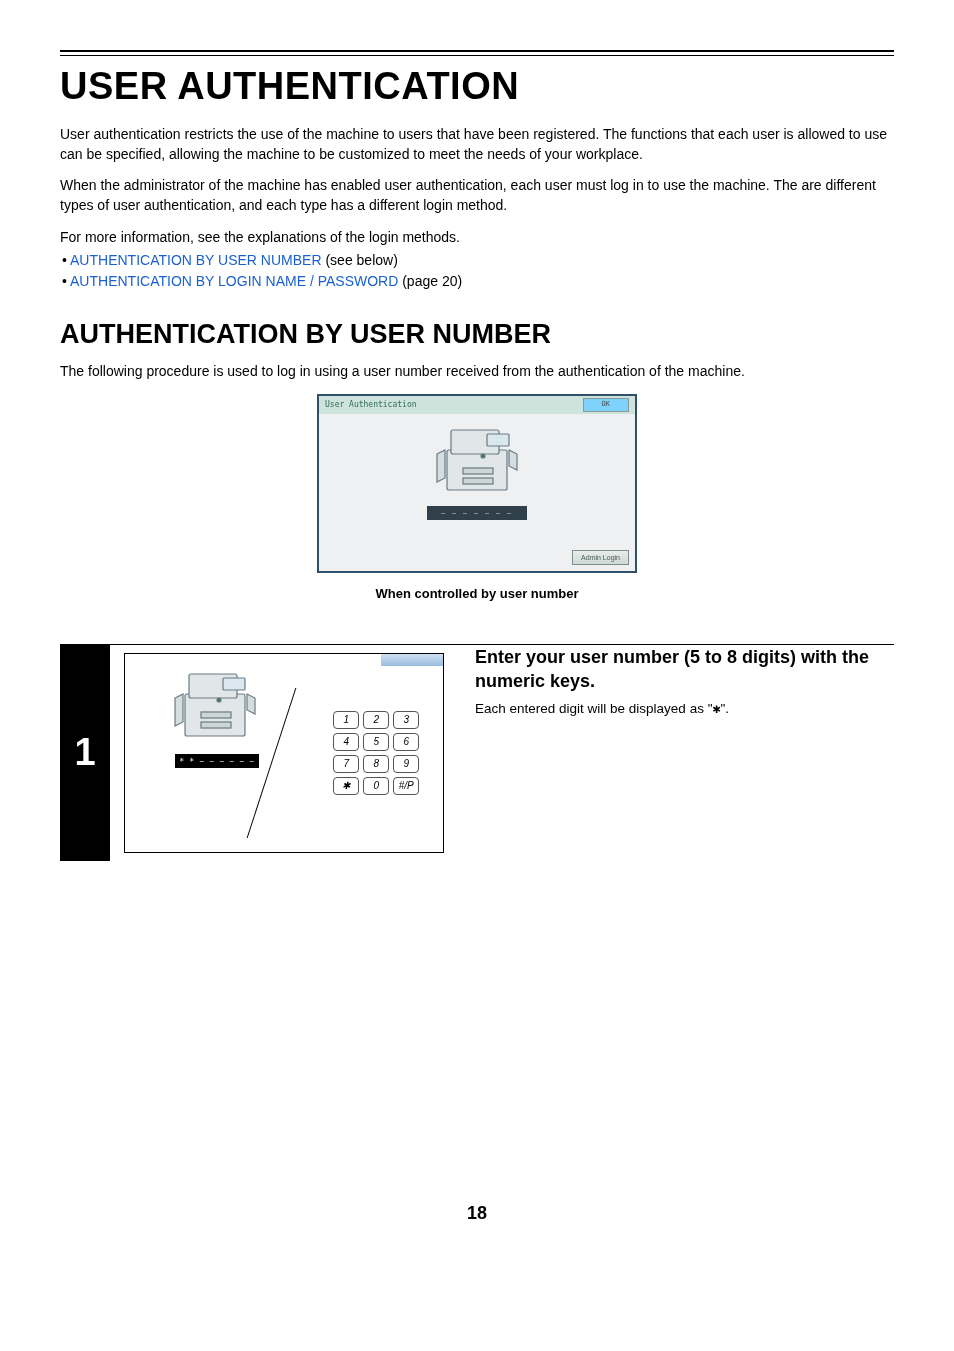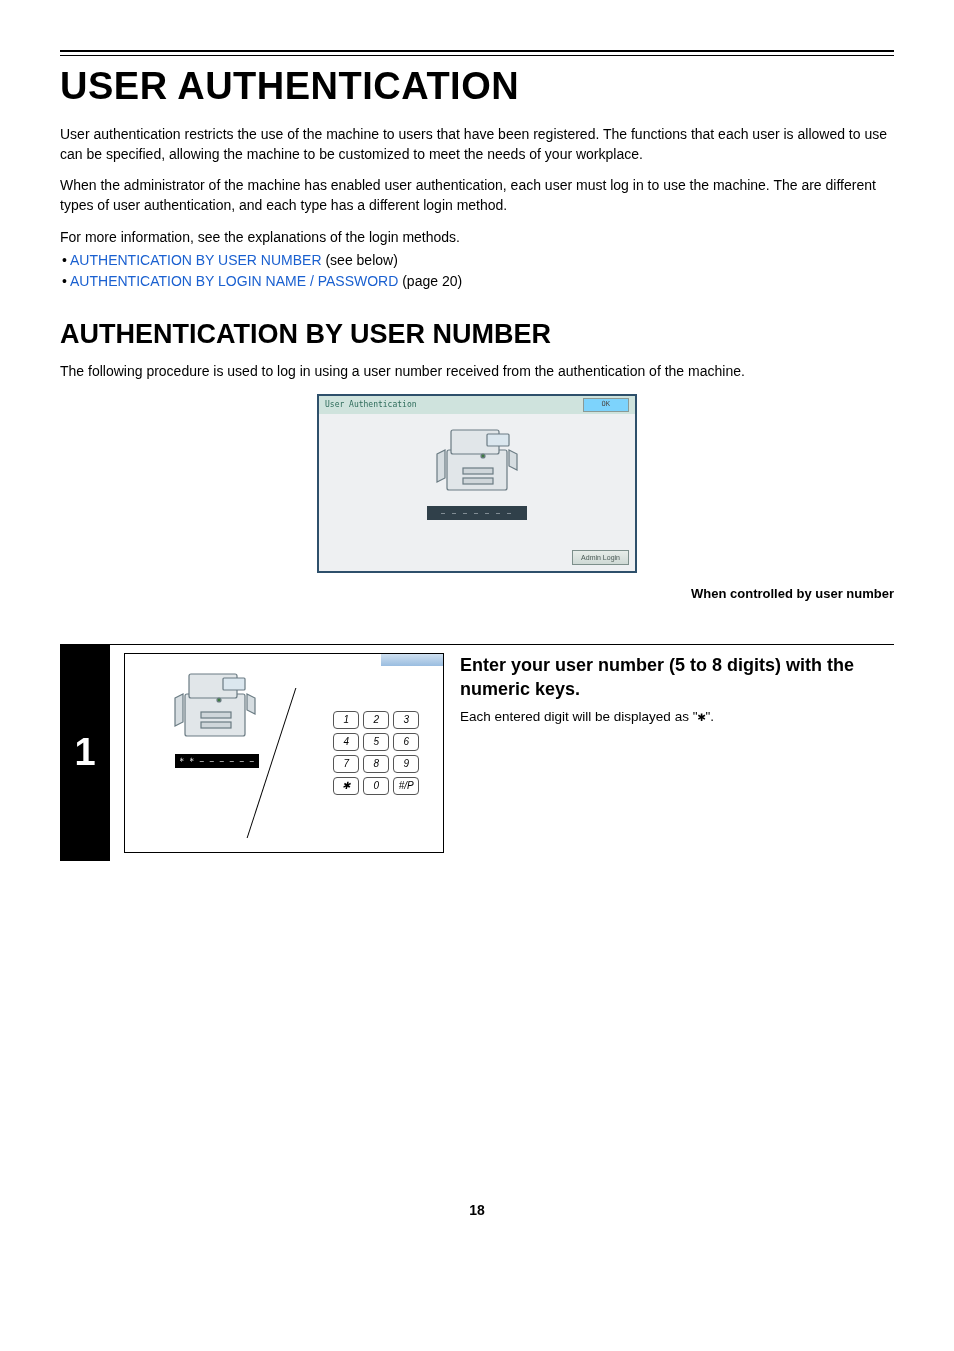--- a/index.html
+++ b/index.html
@@ -71,21 +71,21 @@
     padding: 1px 0;
   }
   .panel-footer { text-align: right; padding: 6px; }
   .admin-btn {
     display:inline-block;
     border: 1px solid #7d8f8b;
     background: linear-gradient(#e7ede9,#cfd9d5);
     font-size: 7px; color:#4a5a55;
     padding: 2px 8px;
   }
-  .panel-caption { font-weight: bold; font-size: 13px; margin-top: 12px; text-align: right; }
+  .panel-caption { font-weight: bold; font-size: 13px; margin-top: 12px; }
 
   
   .step-wrap { margin-top: 40px; border-top: 1.5px solid #000; }
   .step-row { display: flex; align-items: stretch; }
   .step-num {
     background: #000; color: #fff;
     font-size: 38px; font-weight: bold;
     width: 50px; display:flex; align-items:center; justify-content:center;
     min-height: 200px;
   }
@@ -123,26 +123,26 @@
   }
   .connector {
     position:absolute; left:46%; top:34px; bottom:14px;
     width:1px; background:#000;
     transform: skewX(-18deg);
   }
   .scrollbar-top {
     position:absolute; top:0; right:0; height:12px; width:62px;
     background: linear-gradient(#cfe0f0,#9abde0);
   }
-  .step-text { margin-left: 16px; padding-top: 8px; flex:1; }
+  .step-text { margin-left: 31px; flex:1; }
   .step-text h3 { font-size: 18px; font-weight:bold; margin: 0 0 6px 0; line-height:1.35; }
   .step-text p { margin:0; font-size:13.5px; }
   .asterisk-glyph { font-family: monospace; }
 
-  .pagenum { text-align:center; font-weight:bold; font-size:14px; margin-top: 340px; }
+  .pagenum { text-align:center; font-weight:bold; font-size:18px; margin-top: 340px; }
 </style>
 </head>
 <body>
 
 <div class="rule"></div>
 
 <h1 class="main">USER AUTHENTICATION</h1>
 
 <div class="intro">
   <p>User authentication restricts the use of the machine to users that have been registered. The functions that each user is allowed to use can be specified, allowing the machine to be customized to meet the needs of your workplace.</p>

